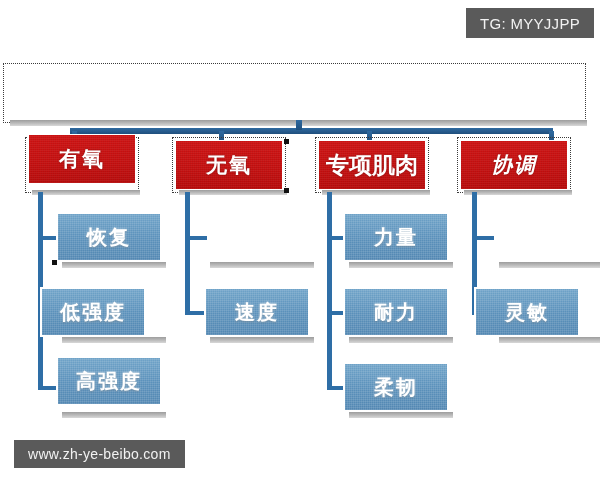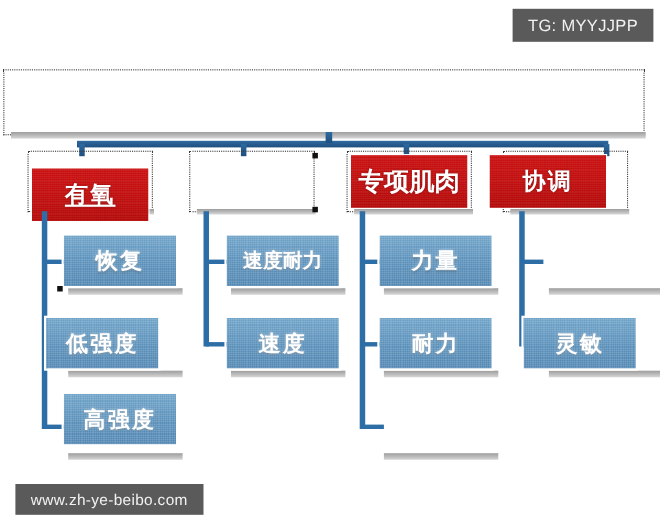--- a/index.html
+++ b/index.html
@@ -106,34 +106,35 @@
   <div class="conn h thick" style="left:70px;top:128px;width:483px;height:6px;"></div>
   <div class="conn v thick" style="left:296px;top:120px;width:6px;height:10px;"></div>
 
   <div class="conn v thick" style="left:72px;top:131px;width:5px;height:11px;"></div>
   <div class="conn v thick" style="left:219px;top:131px;width:5px;height:11px;"></div>
   <div class="conn v thick" style="left:367px;top:131px;width:5px;height:11px;"></div>
   <div class="conn v thick" style="left:549px;top:131px;width:5px;height:11px;"></div>
 
   <div class="sel" style="left:25px;top:137px;width:114px;height:56px;"></div>
   <div class="shadow" style="left:32px;top:190px;width:108px;height:5px;"></div>
-  <div class="node red" style="left:28px;top:152px;width:108px;height:50px;text-decoration:underline;">有氧</div>
+  <div class="node red" style="left:28px;top:134px;width:108px;height:50px;">有氧</div>
 
   <div class="sel" style="left:172px;top:137px;width:114px;height:56px;"></div>
   <div class="shadow" style="left:179px;top:190px;width:108px;height:5px;"></div>
+  <div class="node red" style="left:175px;top:140px;width:108px;height:50px;">无氧</div>
   <div class="handle" style="left:284px;top:139px;"></div>
   <div class="handle" style="left:284px;top:188px;"></div>
 
   <div class="sel" style="left:315px;top:137px;width:114px;height:56px;"></div>
   <div class="shadow" style="left:322px;top:190px;width:108px;height:5px;"></div>
   <div class="node red" style="left:318px;top:140px;width:108px;height:50px;font-size:23px;letter-spacing:0px;">专项肌肉</div>
 
   <div class="sel" style="left:457px;top:137px;width:114px;height:56px;"></div>
   <div class="shadow" style="left:464px;top:190px;width:108px;height:5px;"></div>
-  <div class="node red" style="left:444px;top:140px;width:108px;height:50px;">协调</div>
+  <div class="node red" style="left:460px;top:140px;width:108px;height:50px;font-style:italic;">协调</div>
 
   <div class="conn v thin" style="left:38px;top:192px;width:5px;height:198px;"></div>
   <div class="conn h thin" style="left:40px;top:236px;width:20px;height:4px;"></div>
   <div class="conn h thin" style="left:40px;top:311px;width:20px;height:4px;"></div>
   <div class="conn h thin" style="left:40px;top:386px;width:20px;height:4px;"></div>
 
   <div class="shadow" style="left:62px;top:262px;width:104px;height:6px;"></div>
   <div class="node blue" style="left:56px;top:212px;width:106px;height:50px;">恢复</div>
   <div class="handle" style="left:52px;top:260px;"></div>
 
@@ -141,37 +142,37 @@
   <div class="node blue" style="left:40px;top:287px;width:106px;height:50px;">低强度</div>
 
   <div class="shadow" style="left:62px;top:412px;width:104px;height:6px;"></div>
   <div class="node blue" style="left:56px;top:356px;width:106px;height:50px;">高强度</div>
 
   <div class="conn v thin" style="left:185px;top:192px;width:5px;height:123px;"></div>
   <div class="conn h thin" style="left:187px;top:236px;width:20px;height:4px;"></div>
   <div class="conn h thin" style="left:187px;top:311px;width:20px;height:4px;"></div>
 
   <div class="shadow" style="left:210px;top:262px;width:104px;height:6px;"></div>
-  <div class="node blue" style="left:204px;top:212px;width:106px;height:50px;font-size:18px;letter-spacing:0px;">速度耐力</div>
 
   <div class="shadow" style="left:210px;top:337px;width:104px;height:6px;"></div>
   <div class="node blue" style="left:204px;top:287px;width:106px;height:50px;">速度</div>
 
   <div class="conn v thin" style="left:327px;top:192px;width:5px;height:198px;"></div>
   <div class="conn h thin" style="left:329px;top:236px;width:20px;height:4px;"></div>
   <div class="conn h thin" style="left:329px;top:311px;width:20px;height:4px;"></div>
   <div class="conn h thin" style="left:329px;top:386px;width:20px;height:4px;"></div>
 
   <div class="shadow" style="left:349px;top:262px;width:104px;height:6px;"></div>
   <div class="node blue" style="left:343px;top:212px;width:106px;height:50px;">力量</div>
 
   <div class="shadow" style="left:349px;top:337px;width:104px;height:6px;"></div>
   <div class="node blue" style="left:343px;top:287px;width:106px;height:50px;">耐力</div>
 
   <div class="shadow" style="left:349px;top:412px;width:104px;height:6px;"></div>
+  <div class="node blue" style="left:343px;top:362px;width:106px;height:50px;">柔韧</div>
 
   <div class="conn v thin" style="left:472px;top:192px;width:5px;height:123px;"></div>
   <div class="conn h thin" style="left:474px;top:236px;width:20px;height:4px;"></div>
   <div class="conn h thin" style="left:474px;top:311px;width:20px;height:4px;"></div>
 
   <div class="shadow" style="left:499px;top:262px;width:104px;height:6px;"></div>
 
   <div class="shadow" style="left:499px;top:337px;width:104px;height:6px;"></div>
   <div class="node blue" style="left:474px;top:287px;width:106px;height:50px;">灵敏</div>
 

